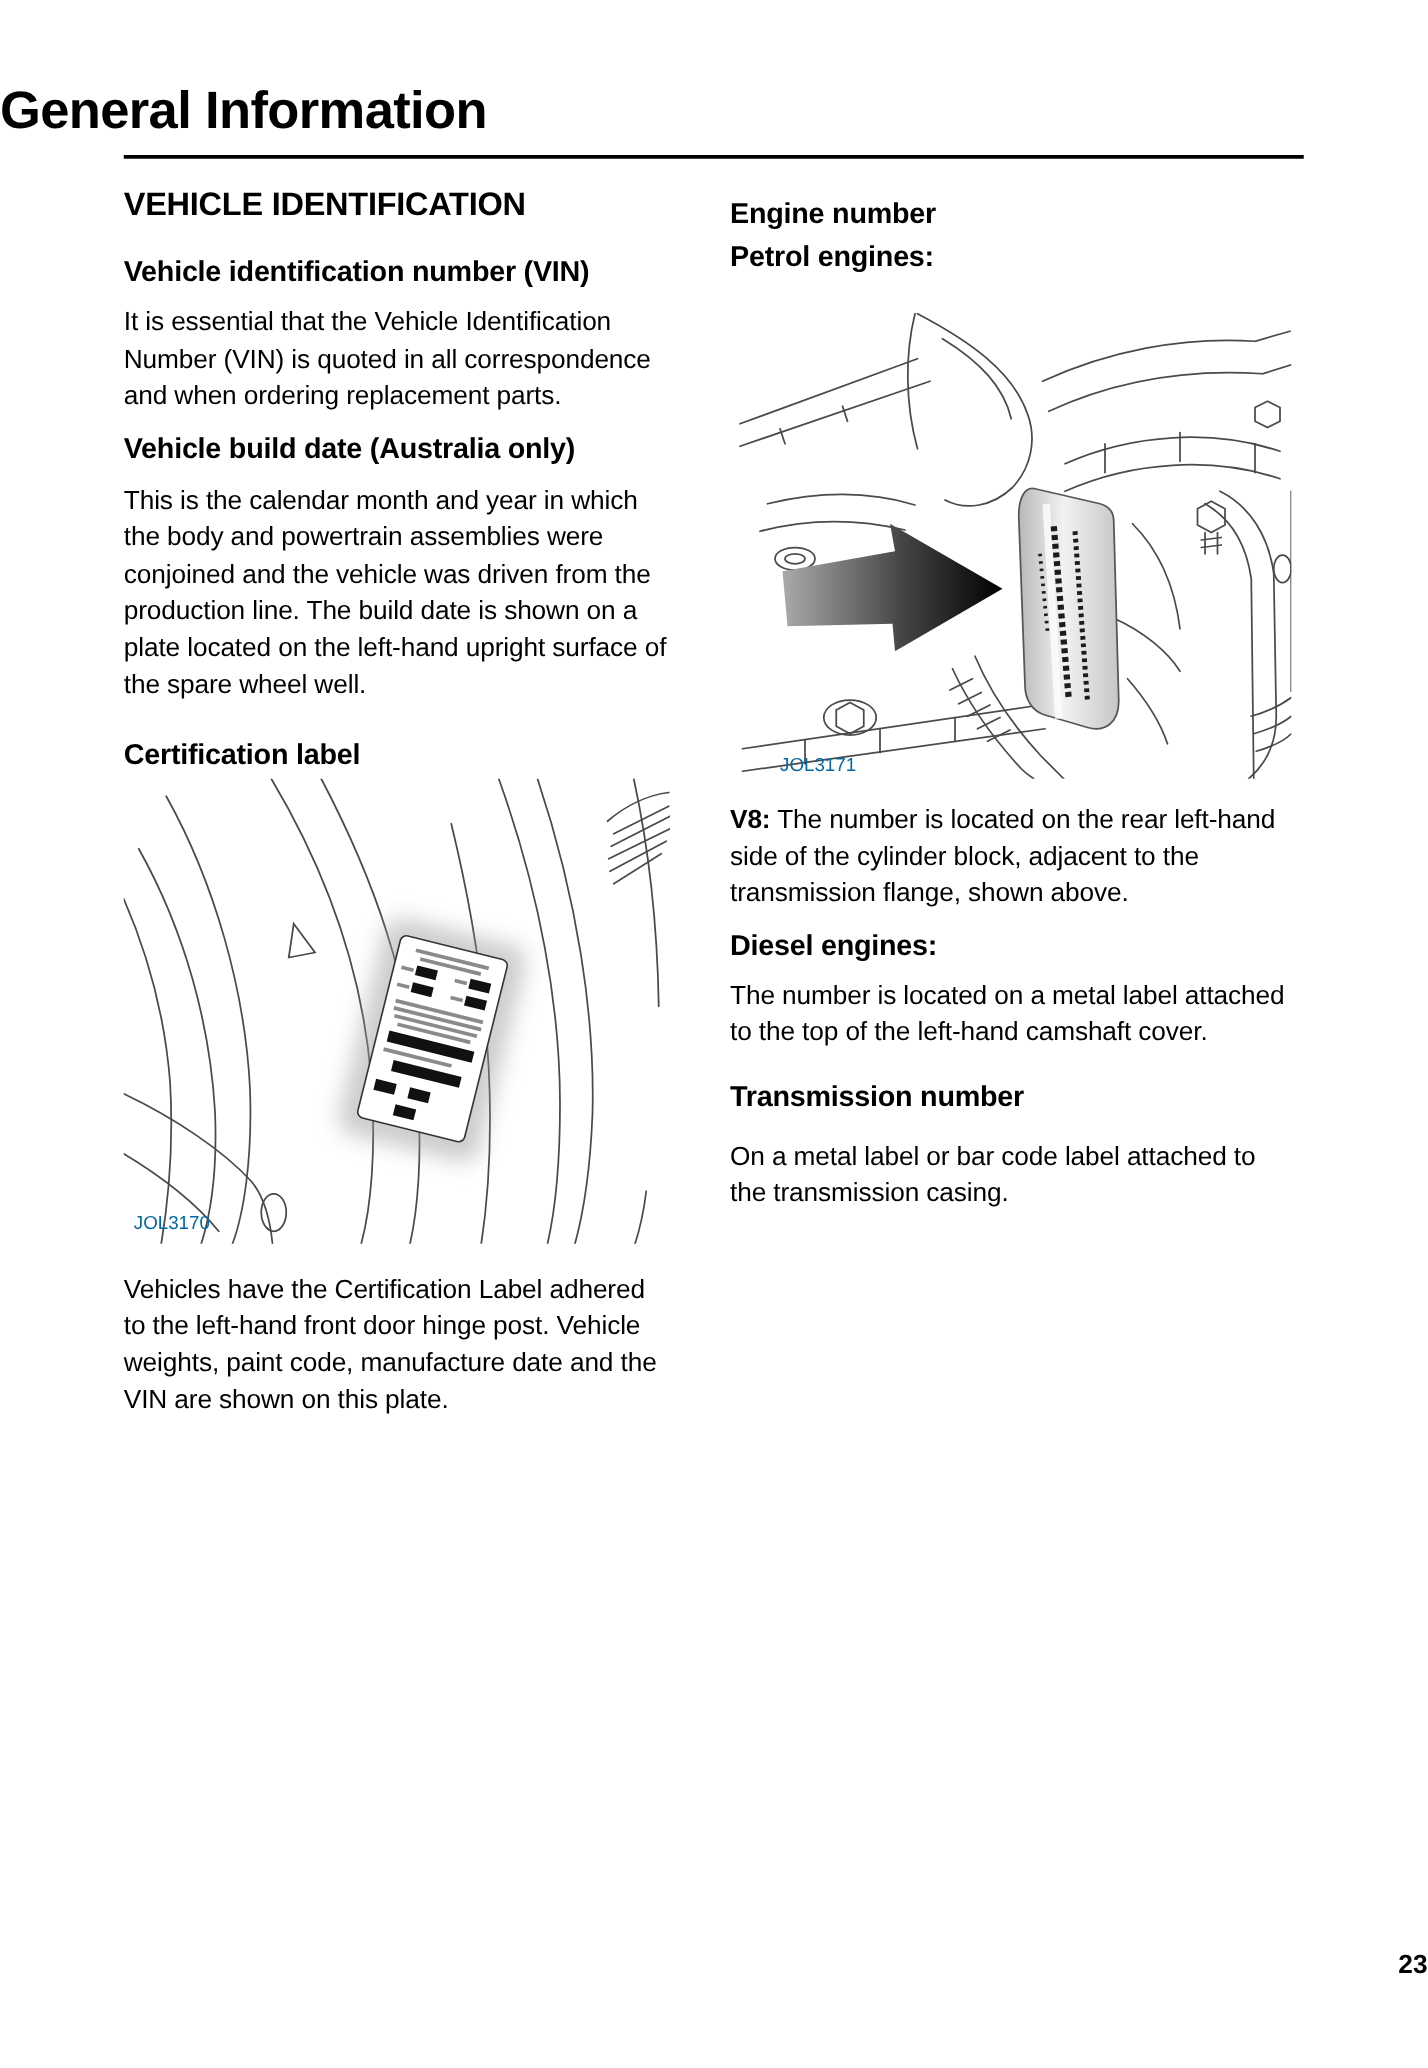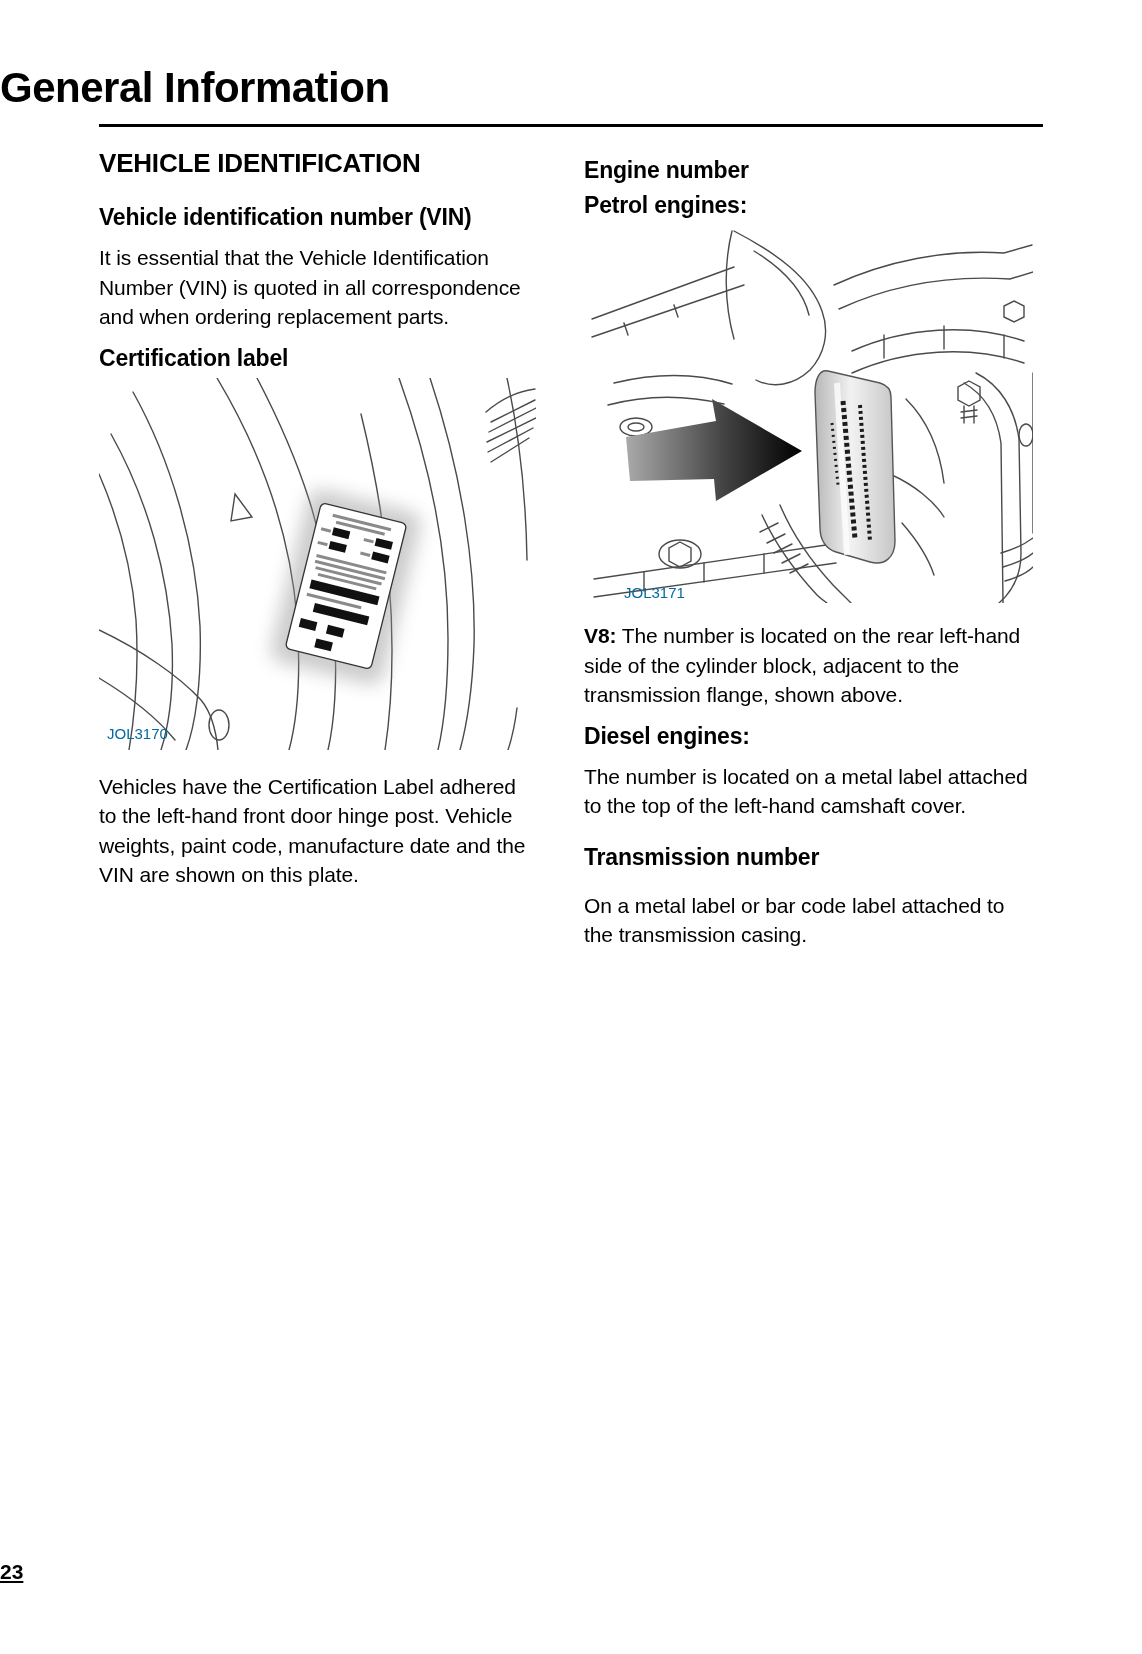--- a/index.html
+++ b/index.html
@@ -18,21 +18,21 @@
     position:absolute; top:124px; left:99px; width:944px; height:3px;
     background:#000;
   }
   .col { position:absolute; }
   .col-left  { left:99px;  top:148px; width:437px; }
   .col-right { left:584px; top:156px; width:449px; }
 
   .h-section { font-size:26px; font-weight:bold; line-height:30px; margin:0 0 25px 0; letter-spacing:-0.2px; }
   .h-sub     { font-size:23px; font-weight:bold; line-height:28px; margin:0 0 12px 0; letter-spacing:-0.2px; }
   .h-sub.tight  { margin-bottom:7px; }
-  .h-sub.mb8    { margin-bottom:4px; }
+  .h-sub.mb8    { margin-bottom:24px; }
   .h-sub.mb14   { margin-bottom:14px; }
   .h-sub.mb6    { margin-bottom:6px; }
   .h-sub.mt22   { margin-top:22px; }
   .h-sub.mb10   { margin-bottom:20px; }
 
   p.body { font-size:21px; line-height:29.5px; margin:0 0 12px 0; letter-spacing:-0.1px; }
   p.body.mb18 { margin-bottom:18px; }
   p.body.mb26 { margin-bottom:26px; }
   p.body.mt18 { margin-top:18px; }
   p.body.mt22 { margin-top:22px; }
@@ -43,36 +43,38 @@
   .fig-right { width:449px; height:380px; }
   figure svg { display:block; width:100%; height:100%; }
   figcaption {
     position:absolute; font-size:15px; color:#0369a1; background:transparent;
   }
   .cap-left  { left:8px;  bottom:8px; }
   .cap-right { left:40px; bottom:2px; }
 
   .page-number {
     position:absolute; top:1560px; left:0; width:100%;
-    text-align:left; font-size:21px; font-weight:bold;text-decoration:underline;
+    text-align:right; font-size:21px; font-weight:bold;
   }
 </style>
 </head>
 <body>
 
 <h1 class="page-title">General Information</h1>
 <div class="title-rule"></div>
 
 <div class="col col-left">
 
   <h2 class="h-section">VEHICLE IDENTIFICATION</h2>
 
   <h3 class="h-sub">Vehicle identification number (VIN)</h3>
   <p class="body">It is essential that the Vehicle Identification Number (VIN) is quoted in all correspondence and when ordering replacement parts.</p>
 
+  <h3 class="h-sub mb14">Vehicle build date (Australia only)</h3>
+  <p class="body mb26">This is the calendar month and year in which the body and powertrain assemblies were conjoined and the vehicle was driven from the production line. The build date is shown on a plate located on the left-hand upright surface of the spare wheel well.</p>
 
   <h3 class="h-sub mb6">Certification label</h3>
 
   <figure class="fig-left">
     <svg viewBox="0 0 437 372" aria-hidden="true">
       <defs>
         <filter id="soft" x="-60%" y="-60%" width="220%" height="220%">
           <feGaussianBlur stdDeviation="9"></feGaussianBlur>
         </filter>
       </defs>

